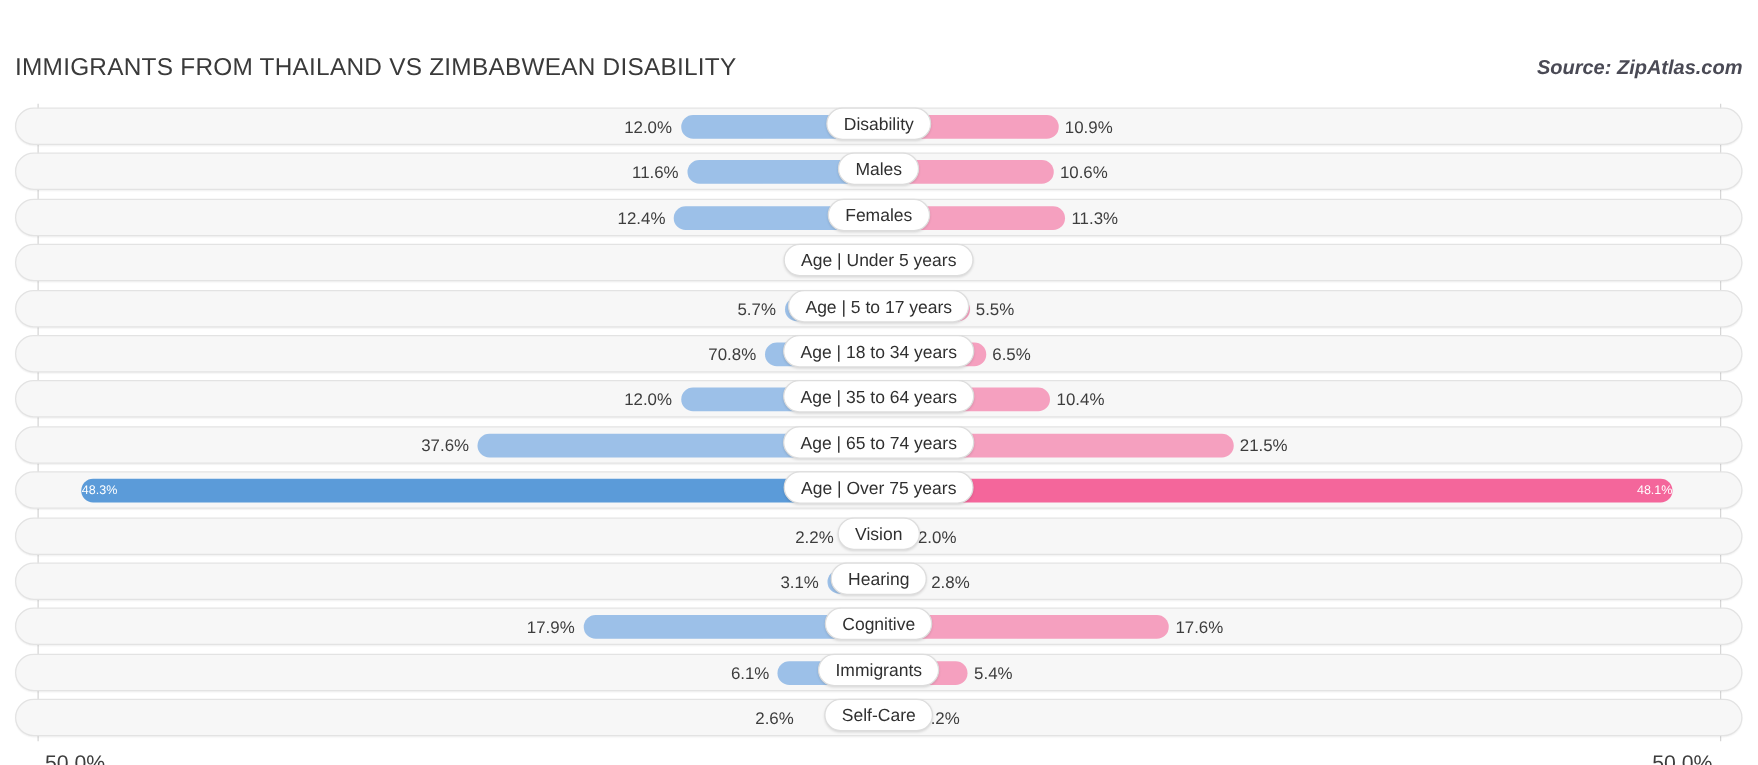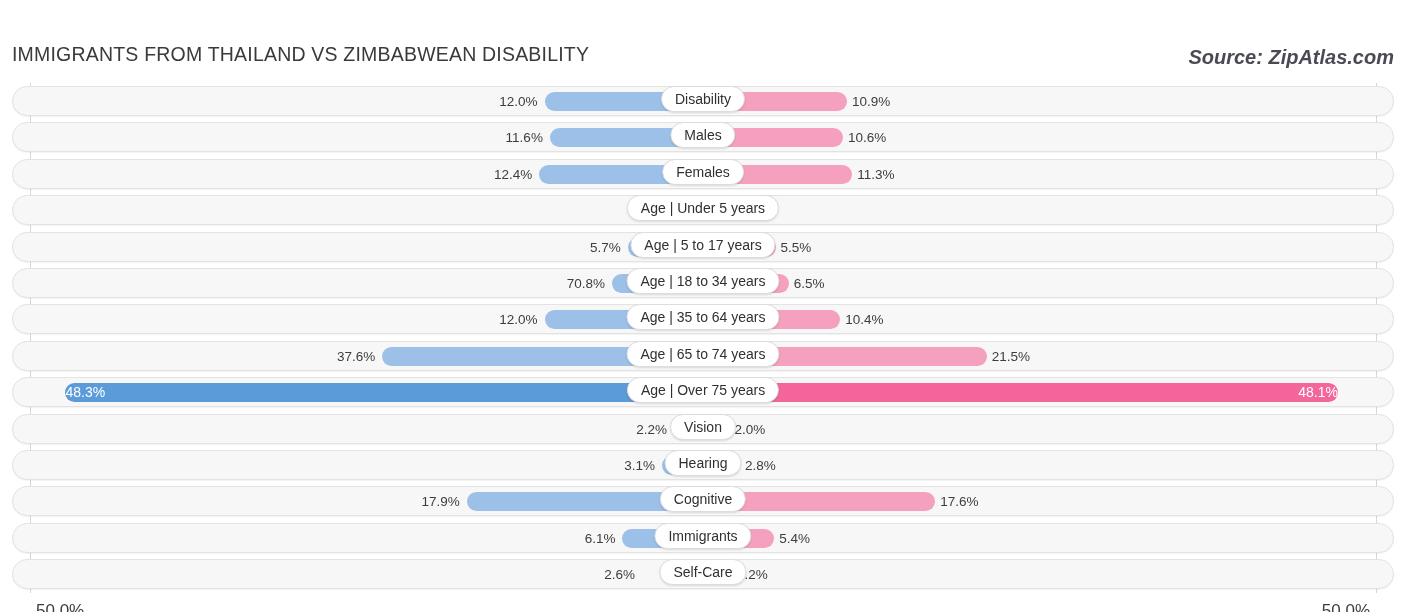--- a/index.html
+++ b/index.html
@@ -30,21 +30,21 @@
     top: 20px;
     font-size: 19.5px;
     color: #3a3a3a;
     letter-spacing: 0.2px;
     white-space: nowrap;
   }
   .source-note {
     position: absolute;
     right: 12px;
     top: 23px;
-    font-size: 20px;
+    font-size: 16px;
     font-style: italic;
     font-weight: bold;
     color: #4a4a55;
     white-space: nowrap;
   }
 
   
   .plot {
     position: absolute;
     left: 0;
@@ -111,21 +111,21 @@
     height: 19px;
     line-height: 19px;
     font-size: 13.5px;
     color: #3d3d3d;
     white-space: nowrap;
   }
   .val.left  { text-align: right; padding-right: 7px; }
   .val.right { text-align: left;  padding-left: 5px; }
   .val.inside {
     color: #ffffff;
-    font-size: 14px;
+    font-size: 10px;
   }
   .val.inside.left  { padding-right: 0; padding-left: 10px; text-align: left; }
   .val.inside.right { padding-left: 0; padding-right: 10px; text-align: right; }
 
   .pill {
     position: absolute;
     top: 3px;
     left: 50%;
     transform: translateX(-50%);
     height: 24px;

